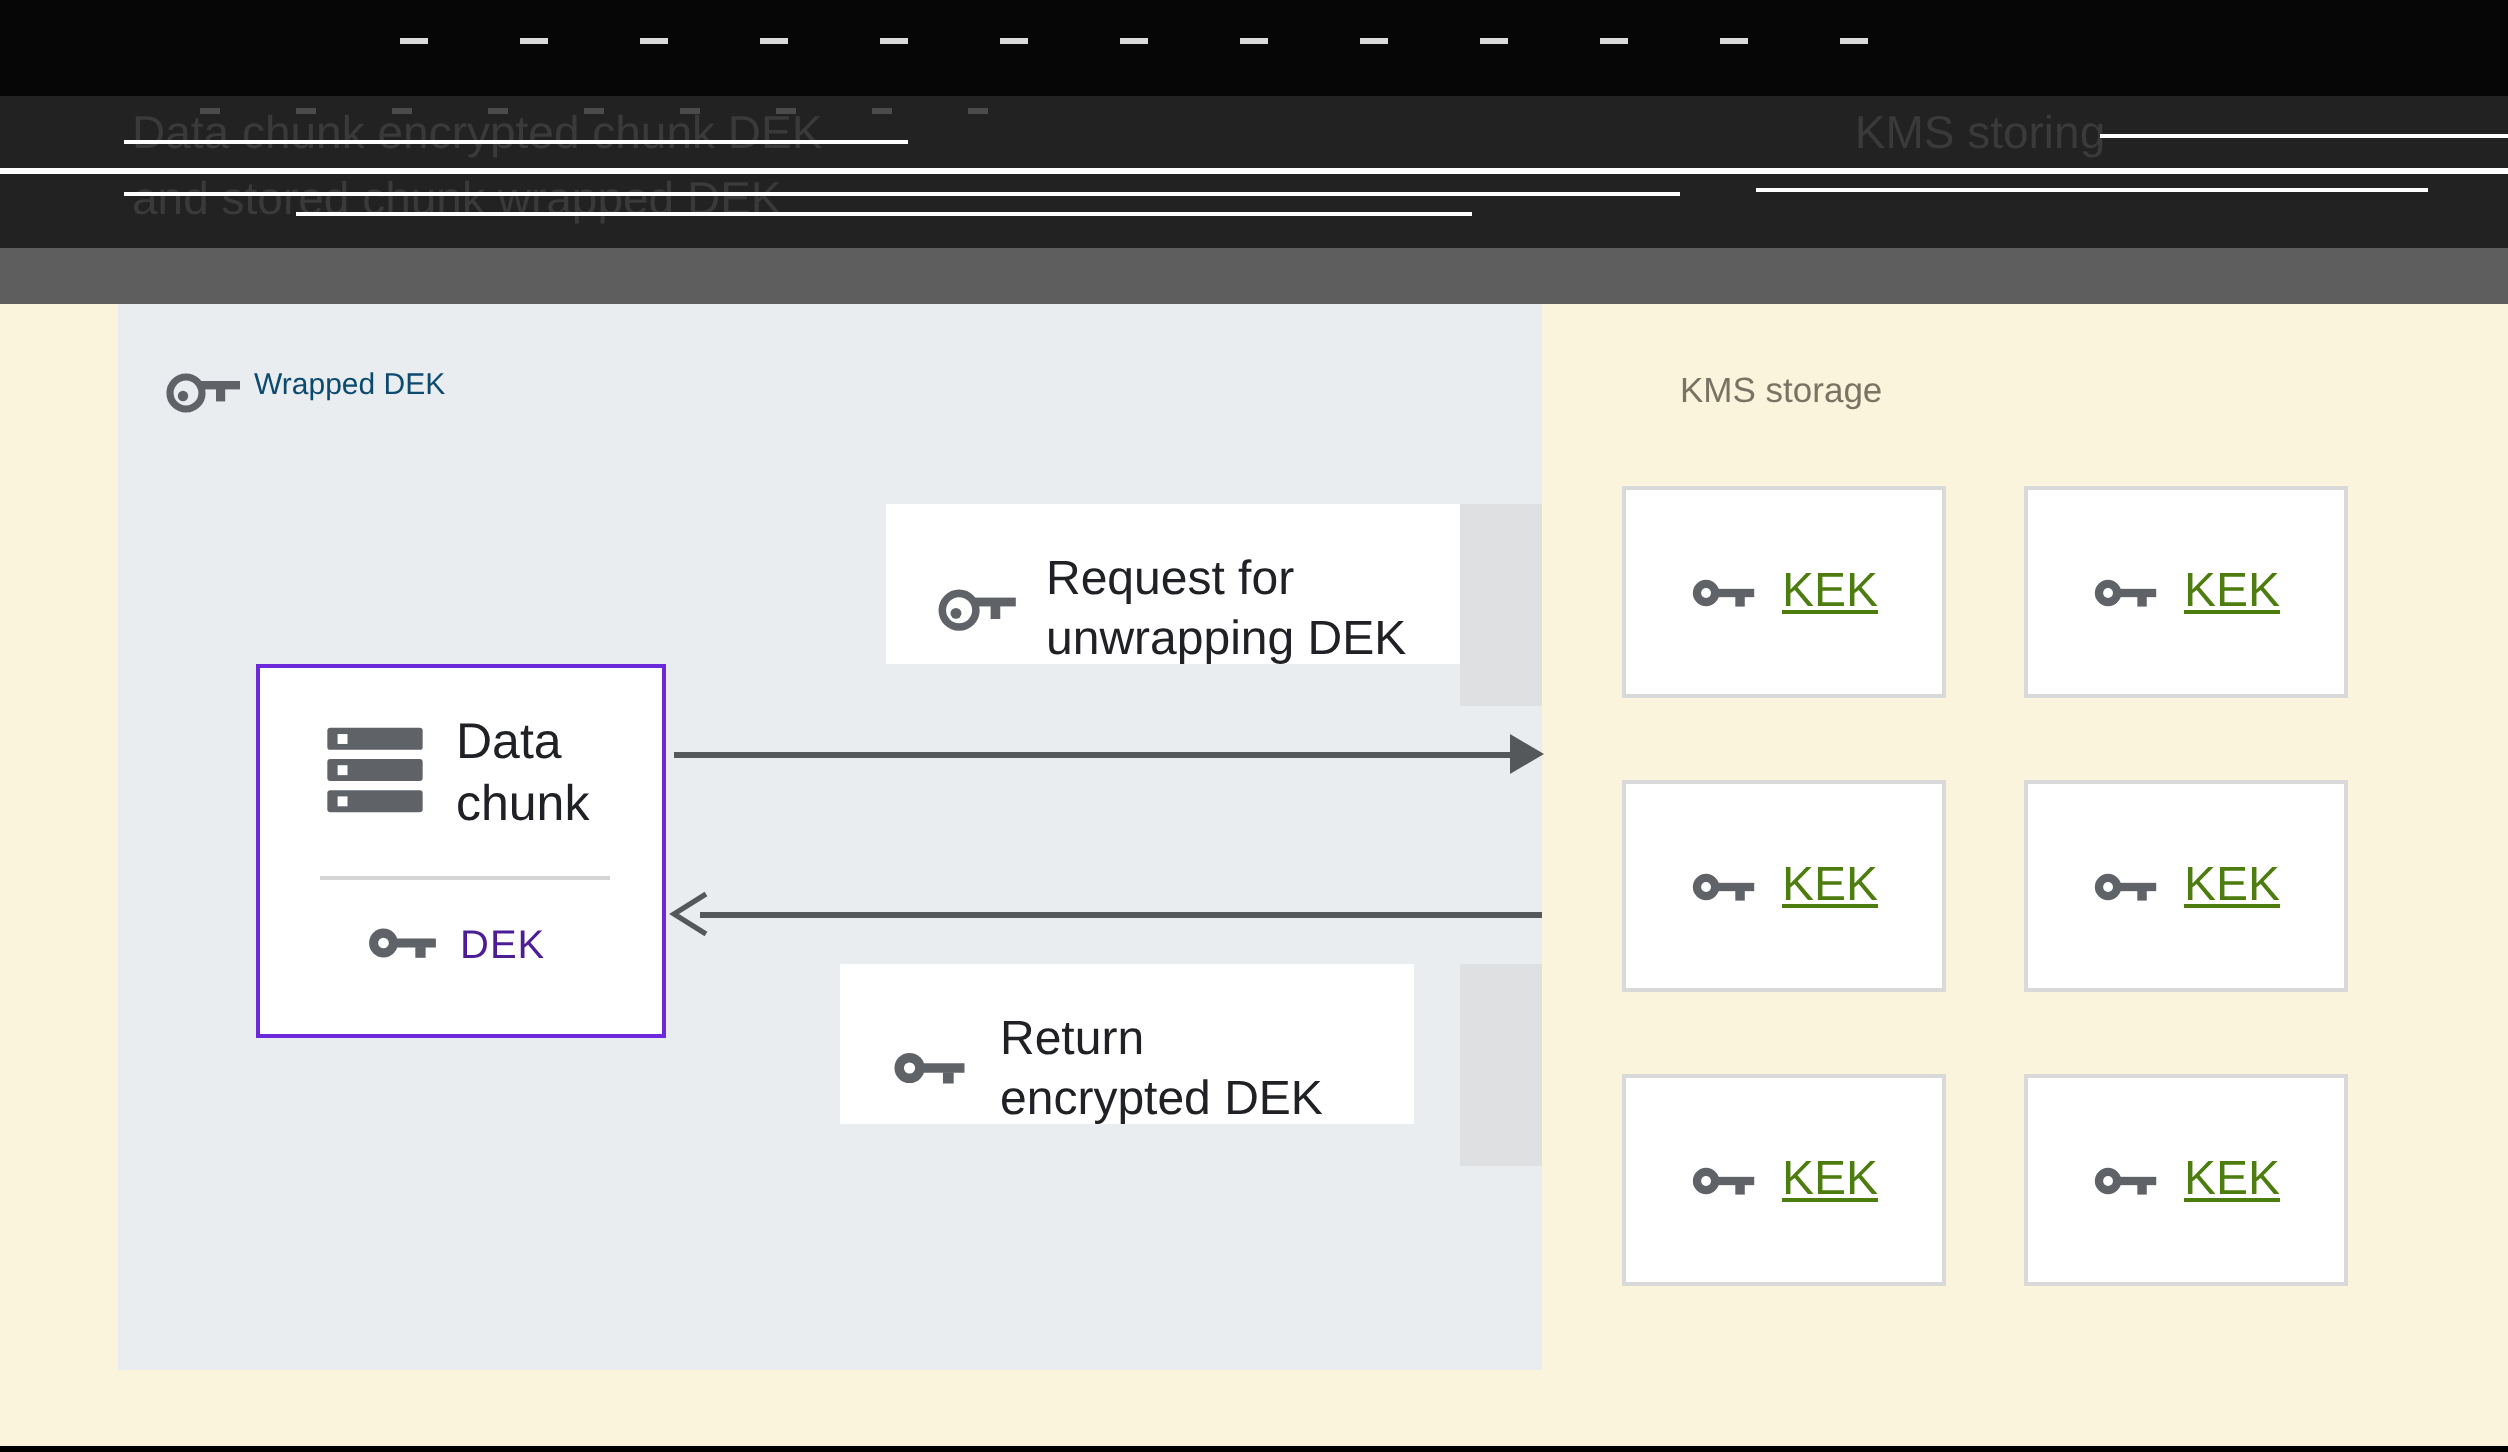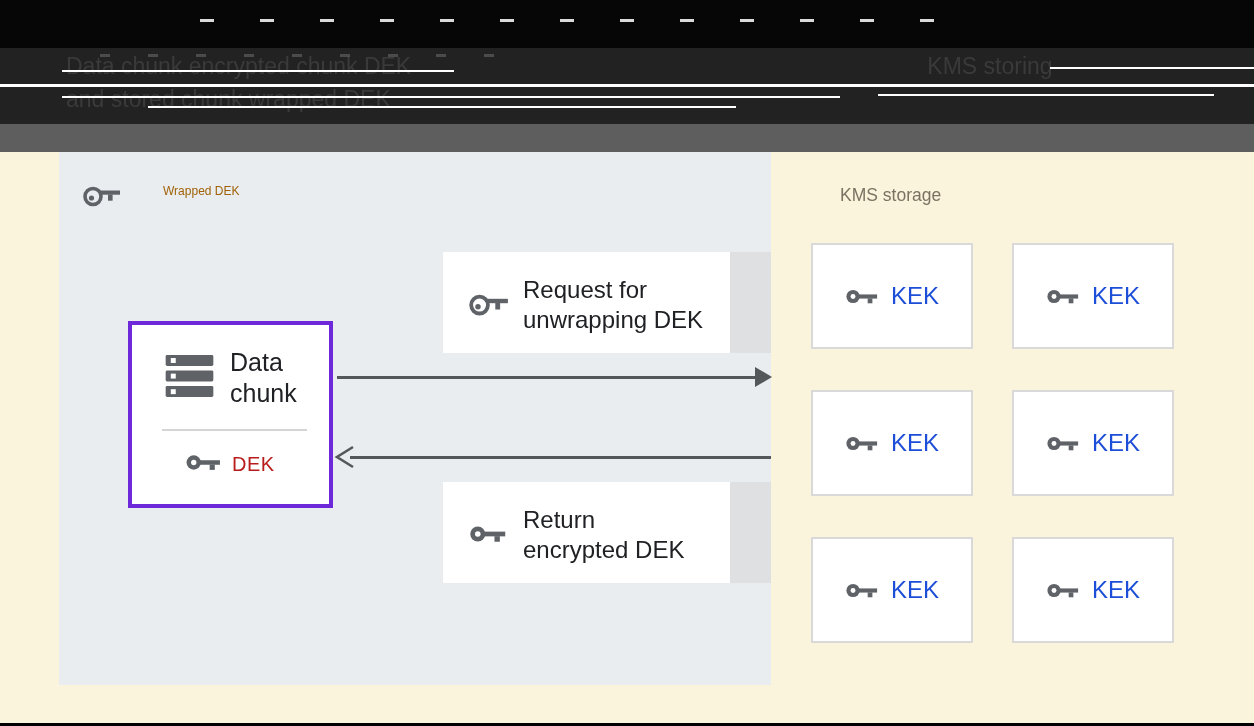--- a/index.html
+++ b/index.html
@@ -24,32 +24,32 @@
   .gdash-top { left:200px; top:19px; width:760px; height:3px;
     background:repeating-linear-gradient(90deg, rgba(255,255,255,.85) 0 14px, transparent 14px 60px); }
   .gdash-mid { left:100px; top:54px; width:430px; height:3px; opacity:.55;
     background:repeating-linear-gradient(90deg, #6d6d6d 0 10px, transparent 10px 48px); }
   .gray-bar { left:0; top:124px; width:1254px; height:28px; background:#5e5e5e; }
   .bottom-bar { left:0; top:723px; width:1254px; height:3px; background:#000000; }
 
   
   .left-panel { left:59px; top:152px; width:712px; height:533px; background:#e9edf0; }
   .panel-title-icon { left:82px; top:179px; width:40px; height:31px; color:#5f6368; }
-  .panel-title { left:127px; top:184px; font-size:12px; color:#a16207;margin-left:36px; }
-
-  .data-chunk-box { left:128px; top:321px; width:205px; height:187px; background:#fff; border:4px solid #6d28d9; }
+  .panel-title { left:127px; top:184px; font-size:15px; color:#0c4a6e; }
+
+  .data-chunk-box { left:128px; top:332px; width:205px; height:187px; background:#fff; border:2px solid #6d28d9; }
   .dc-icon   { left:30px; top:28px; width:55px; height:46px; color:#5f6368; }
   .dc-label  { left:98px; top:22px; width:102px; font-size:25px; line-height:31px; color:#202124; }
   .dc-divider{ left:30px; top:104px; width:145px; height:2px; background:#d5d5d5; }
   .dc-key-icon  { left:53px; top:124px; width:37px; height:27px; color:#5f6368; }
-  .dc-key-label { left:100px; top:128px; font-size:20px; letter-spacing:.5px; color:#b91c1c; }
-
-  .flow-box { width:287px; height:101px; background:#ffffff; }
+  .dc-key-label { left:100px; top:128px; font-size:20px; letter-spacing:.5px; color:#4c1d95; }
+
+  .flow-box { width:287px; height:80px; background:#ffffff; }
   .request-box { left:443px; top:252px; }
-  .return-box  { left:443px; top:482px; }
+  .return-box  { left:420px; top:482px; }
   .fb-icon { left:25px; top:35px; width:42px; height:32px; color:#5f6368; }
   .fb-icon-solid { left:25px; top:38px; width:40px; height:28px; color:#5f6368; }
   .fb-text { left:80px; top:23px; font-size:24px; line-height:30px; color:#202124; }
   .strip { width:41px; height:101px; background:#dee0e2; }
   .strip-request { left:730px; top:252px; }
   .strip-return  { left:730px; top:482px; }
 
   
   .arrow-line { height:3px; background:#55585a; }
   .arrow-right-line { left:337px; top:376px; width:421px; }
@@ -59,21 +59,21 @@
   .arrow-left-head { left:334px; top:445px; width:22px; height:24px; color:#55585a; }
 
   
   .kms-title { left:793px; top:185px; font-size:17.5px; color:#7b7263;margin-left:47px; }
   .kek-box { width:162px; height:106px; background:#fff; border:2px solid #d9d9d9;
     display:flex; align-items:center; justify-content:center; gap:12px; }
   .kek-1 { left:811px;  top:243px; } .kek-2 { left:1012px; top:243px; }
   .kek-3 { left:811px;  top:390px; } .kek-4 { left:1012px; top:390px; }
   .kek-5 { left:811px;  top:537px; } .kek-6 { left:1012px; top:537px; }
   .kek-icon { width:34px; height:25px; color:#5f6368; flex:0 0 auto; }
-  .kek-label { font-size:24px; color:#1d4ed8; }
+  .kek-label { font-size:24px; color:#4d7c0f;text-decoration:underline; }
   svg { display:block; width:100%; height:100%; }
 </style>
 </head>
 <body>
 
 <svg width="0" height="0" style="position:absolute">
   <defs>
     <g id="icon-key-outline">
       <circle cx="11" cy="17" r="8" fill="none" stroke="currentColor" stroke-width="3.6"></circle>
       <circle cx="9.5" cy="18.5" r="2.6" fill="currentColor"></circle>

